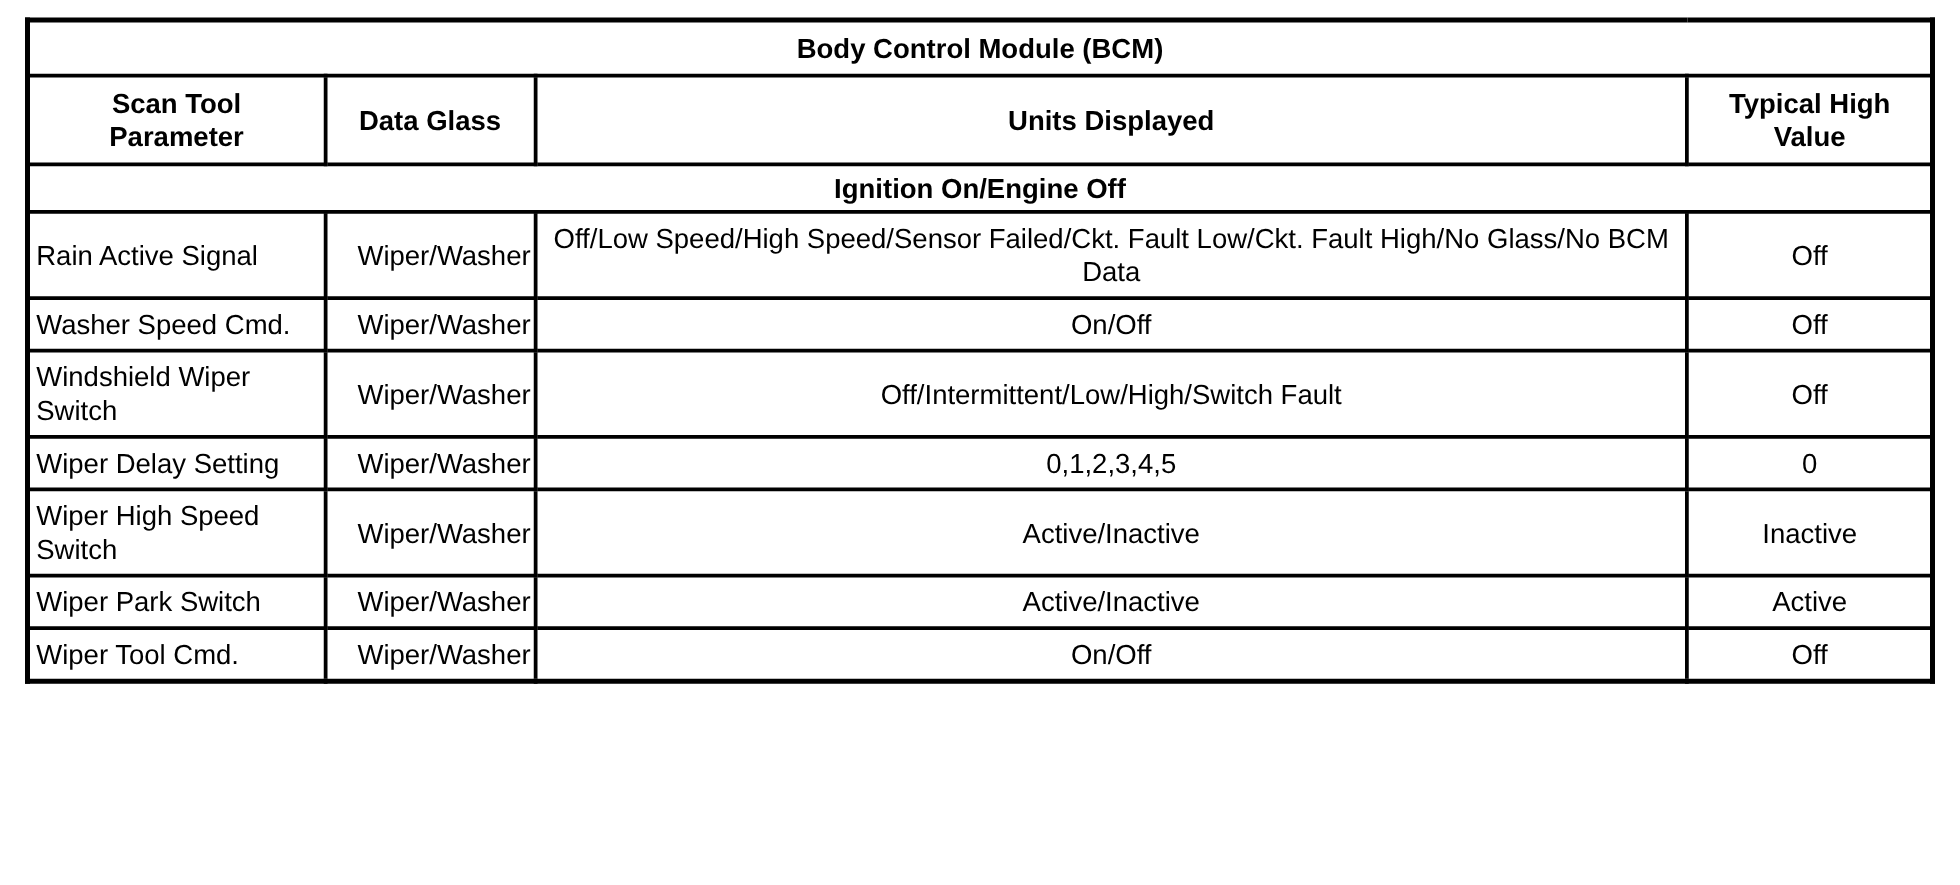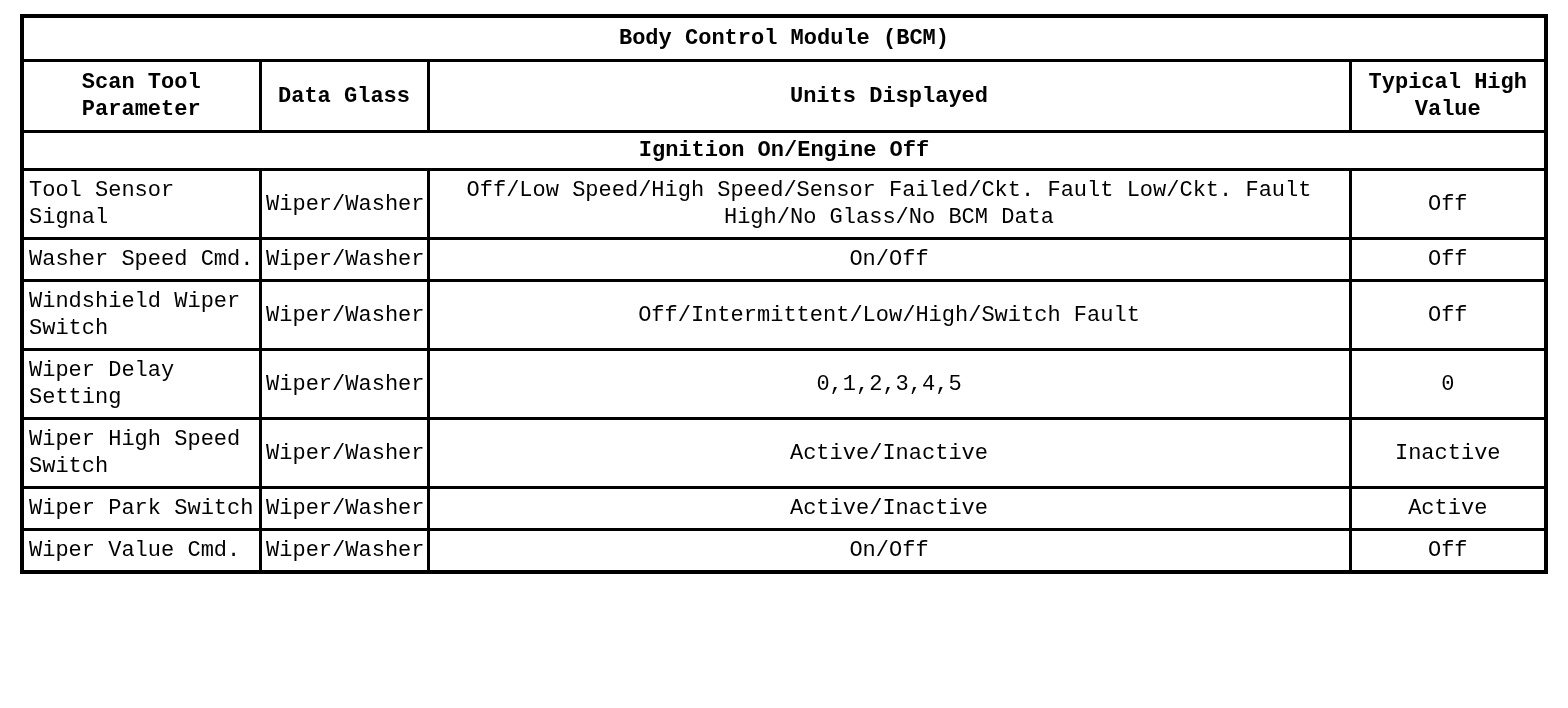--- a/index.html
+++ b/index.html
@@ -12,21 +12,20 @@
     color: #000000;
   }
 
   table.bcm-table {
     border-collapse: collapse;
     table-layout: fixed;
     width: 1528px;
     margin: 14px 20px;
     border: 4px solid #000000;
     background: #ffffff;
-    font-family: Liberation Mono, monospace;
   }
 
   table.bcm-table th,
   table.bcm-table td {
     border: 3px solid #000000;
     vertical-align: middle;
     font-size: 22px;
     line-height: 27px;
     color: #000000;
   }
@@ -93,21 +92,21 @@
       <th class="col-header">Units Displayed</th>
       <th class="col-header">Typical High
 Value</th>
     </tr>
     <tr>
       <th colspan="4" class="section-cell">Ignition On/Engine Off</th>
     </tr>
   </thead>
   <tbody>
       <tr>
-        <td class="col-param">Tool Sensor Signal</td>
+        <td class="col-param">Rain Active Signal</td>
         <td class="col-list">Wiper/Washer</td>
         <td class="col-units">Off/Low Speed/High Speed/Sensor Failed/Ckt. Fault Low/Ckt. Fault High/No Glass/No BCM Data</td>
         <td class="col-value">Off</td>
       </tr>
       <tr>
         <td class="col-param">Washer Speed Cmd.</td>
         <td class="col-list">Wiper/Washer</td>
         <td class="col-units">On/Off</td>
         <td class="col-value">Off</td>
       </tr>
@@ -129,19 +128,19 @@
         <td class="col-units">Active/Inactive</td>
         <td class="col-value">Inactive</td>
       </tr>
       <tr>
         <td class="col-param">Wiper Park Switch</td>
         <td class="col-list">Wiper/Washer</td>
         <td class="col-units">Active/Inactive</td>
         <td class="col-value">Active</td>
       </tr>
       <tr>
-        <td class="col-param">Wiper Value Cmd.</td>
+        <td class="col-param">Wiper Tool Cmd.</td>
         <td class="col-list">Wiper/Washer</td>
         <td class="col-units">On/Off</td>
         <td class="col-value">Off</td>
       </tr>
     </tbody>
 </table>
 
 </body></html>

